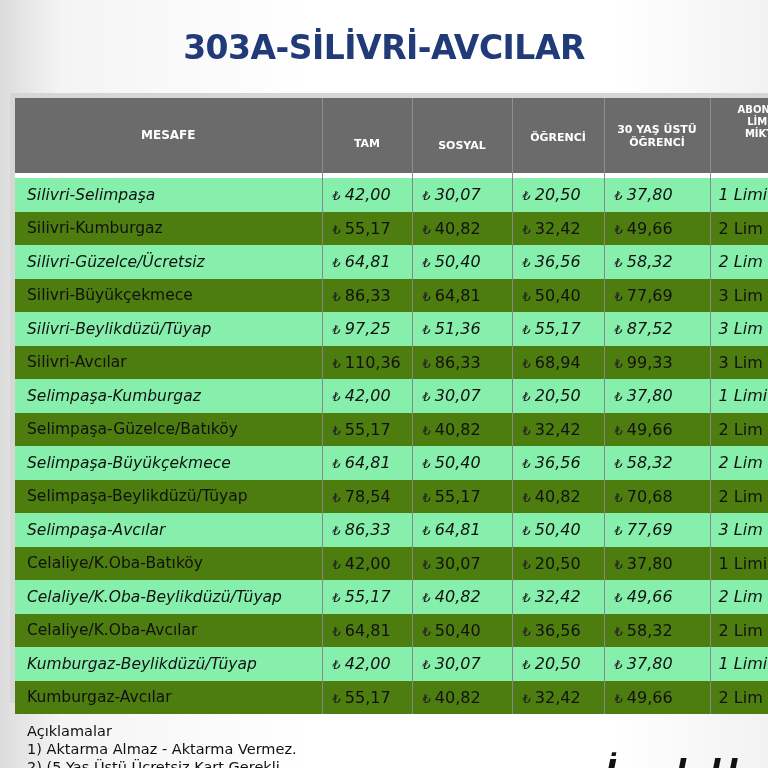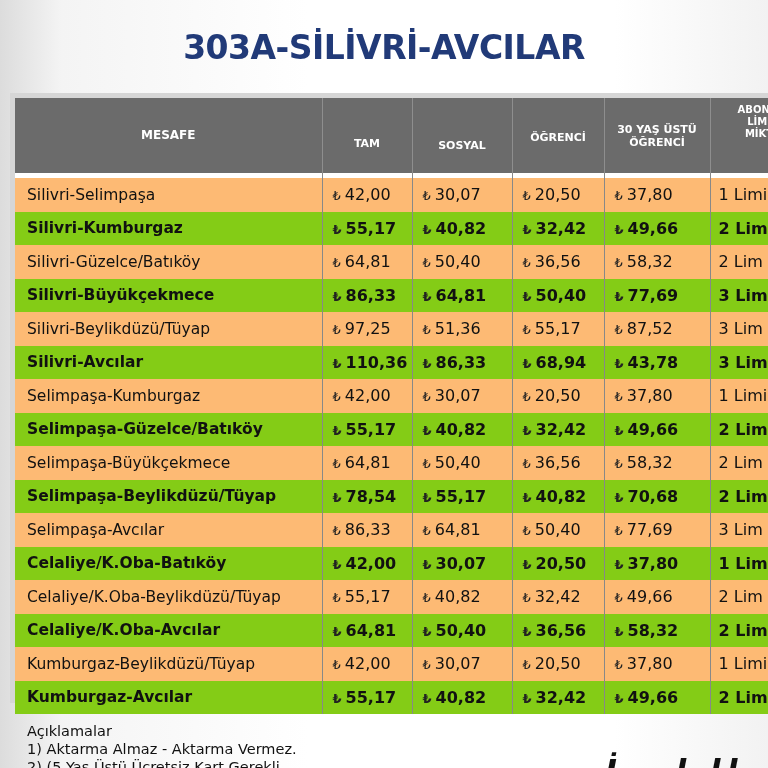--- a/index.html
+++ b/index.html
@@ -44,22 +44,22 @@
   table.fares tr.gap td { height: 5px; background: #ffffff; padding: 0; border-right: 1px solid #888; }
   table.fares td {
     height: 33.5px;
     padding: 0;
     font-size: 16px;
     color: #111;
     border-right: 1px solid #888;
     white-space: nowrap;
     overflow: hidden;
   }
-  table.fares tr.shade td { background: #fdba74; }
-  table.fares tr.plain td { background: #84cc16; font-weight: bold; }
+  table.fares tr.shade td { background: #86efac; font-style: italic; }
+  table.fares tr.plain td { background: #4d7c0f; }
   table.fares td.route { padding-left: 12px; font-size: 15.5px; }
   table.fares td.price { padding-left: 10px; }
   table.fares td.limit { padding-left: 8px; }
   .tl { font-size: 13px; margin-right: 4px; color: #222; }
   .notes {
     position: absolute; left: 27px; top: 722px;
     font-size: 14.5px; color: #111; line-height: 18px;
   }
   .notes .head { font-weight: normal; }
   .logo {
@@ -120,21 +120,21 @@
       </tr>
       <tr class="plain">
         <td class="route"><span>Silivri-Kumburgaz</span></td>
         <td class="price"><span class="tl">₺</span><span>55,17</span></td>
         <td class="price"><span class="tl">₺</span><span>40,82</span></td>
         <td class="price"><span class="tl">₺</span><span>32,42</span></td>
         <td class="price"><span class="tl">₺</span><span>49,66</span></td>
         <td class="limit"><span>2 Lim</span></td>
       </tr>
       <tr class="shade">
-        <td class="route"><span>Silivri-Güzelce/Batıköy</span></td>
+        <td class="route"><span>Silivri-Güzelce/Ücretsiz</span></td>
         <td class="price"><span class="tl">₺</span><span>64,81</span></td>
         <td class="price"><span class="tl">₺</span><span>50,40</span></td>
         <td class="price"><span class="tl">₺</span><span>36,56</span></td>
         <td class="price"><span class="tl">₺</span><span>58,32</span></td>
         <td class="limit"><span>2 Lim</span></td>
       </tr>
       <tr class="plain">
         <td class="route"><span>Silivri-Büyükçekmece</span></td>
         <td class="price"><span class="tl">₺</span><span>86,33</span></td>
         <td class="price"><span class="tl">₺</span><span>64,81</span></td>
@@ -148,21 +148,21 @@
         <td class="price"><span class="tl">₺</span><span>51,36</span></td>
         <td class="price"><span class="tl">₺</span><span>55,17</span></td>
         <td class="price"><span class="tl">₺</span><span>87,52</span></td>
         <td class="limit"><span>3 Lim</span></td>
       </tr>
       <tr class="plain">
         <td class="route"><span>Silivri-Avcılar</span></td>
         <td class="price"><span class="tl">₺</span><span>110,36</span></td>
         <td class="price"><span class="tl">₺</span><span>86,33</span></td>
         <td class="price"><span class="tl">₺</span><span>68,94</span></td>
-        <td class="price"><span class="tl">₺</span><span>43,78</span></td>
+        <td class="price"><span class="tl">₺</span><span>99,33</span></td>
         <td class="limit"><span>3 Lim</span></td>
       </tr>
       <tr class="shade">
         <td class="route"><span>Selimpaşa-Kumburgaz</span></td>
         <td class="price"><span class="tl">₺</span><span>42,00</span></td>
         <td class="price"><span class="tl">₺</span><span>30,07</span></td>
         <td class="price"><span class="tl">₺</span><span>20,50</span></td>
         <td class="price"><span class="tl">₺</span><span>37,80</span></td>
         <td class="limit"><span>1 Limi</span></td>
       </tr>

